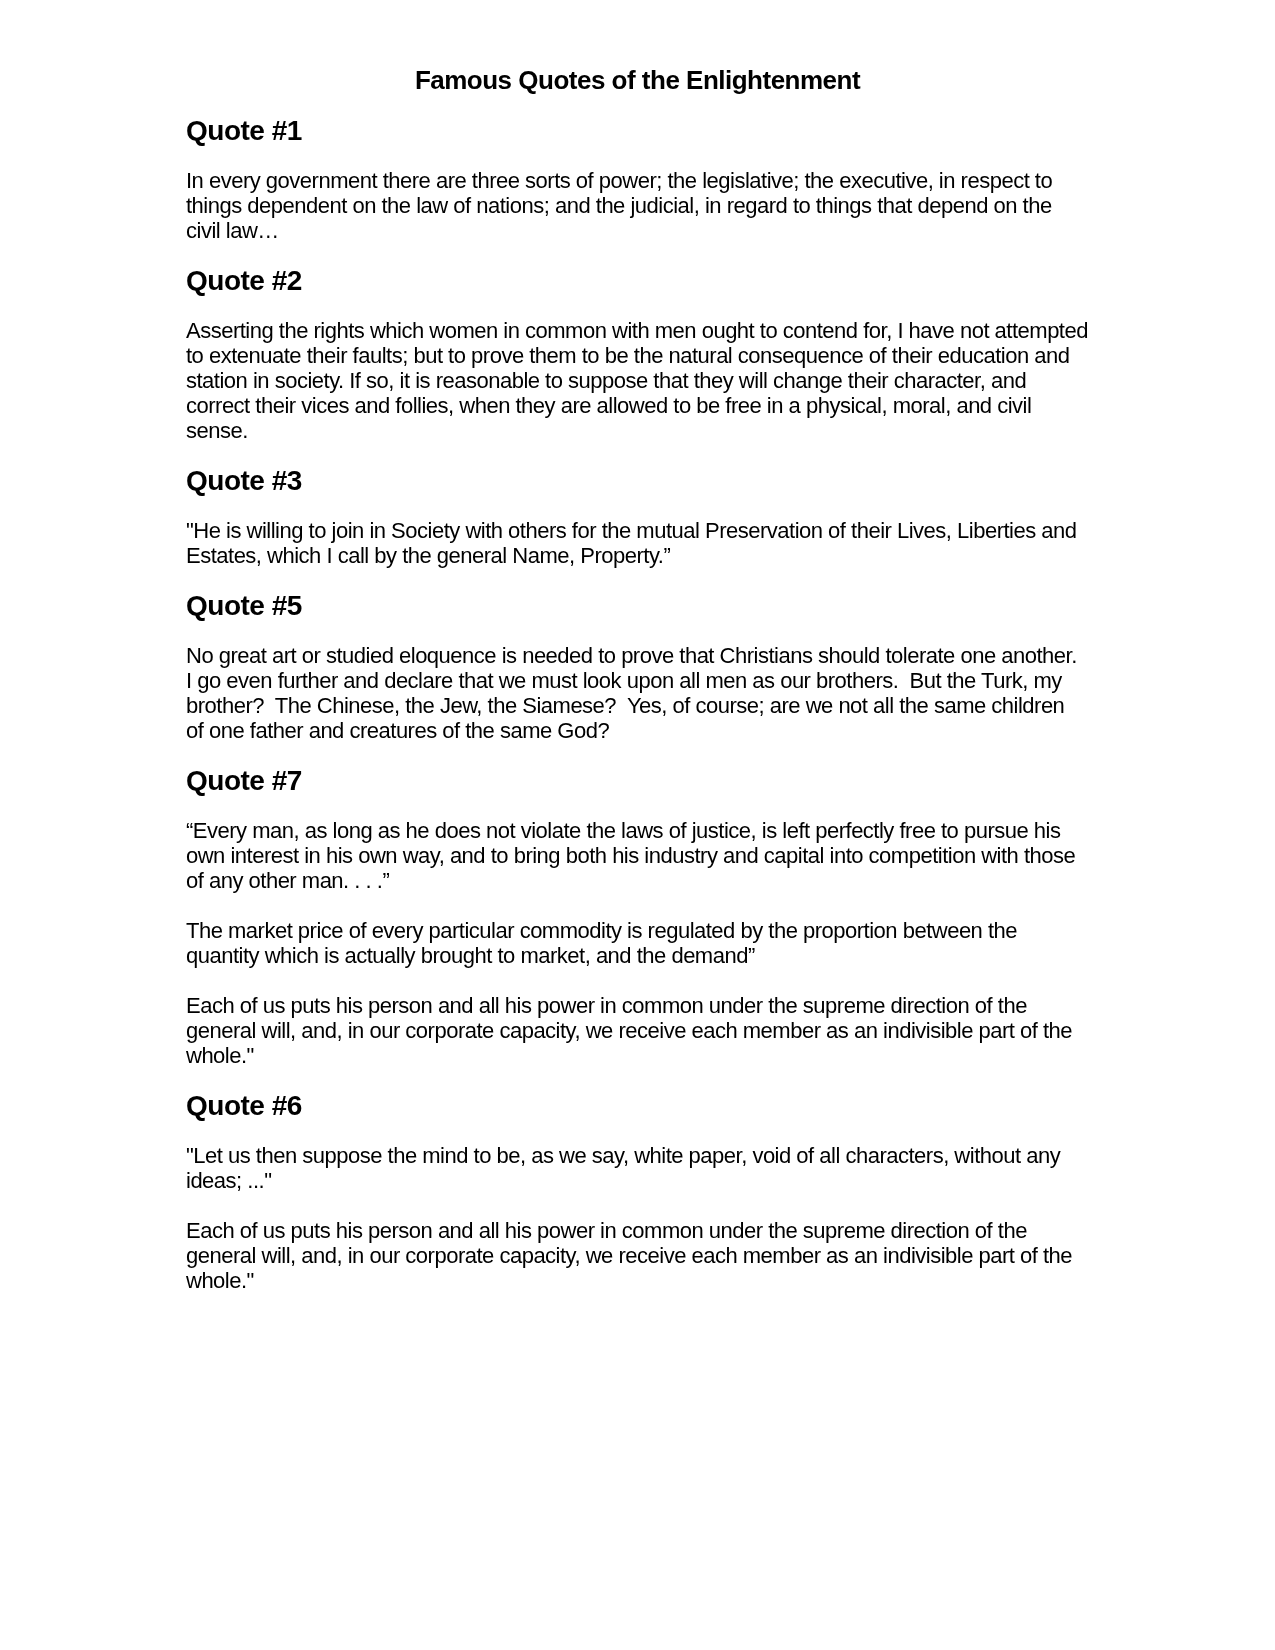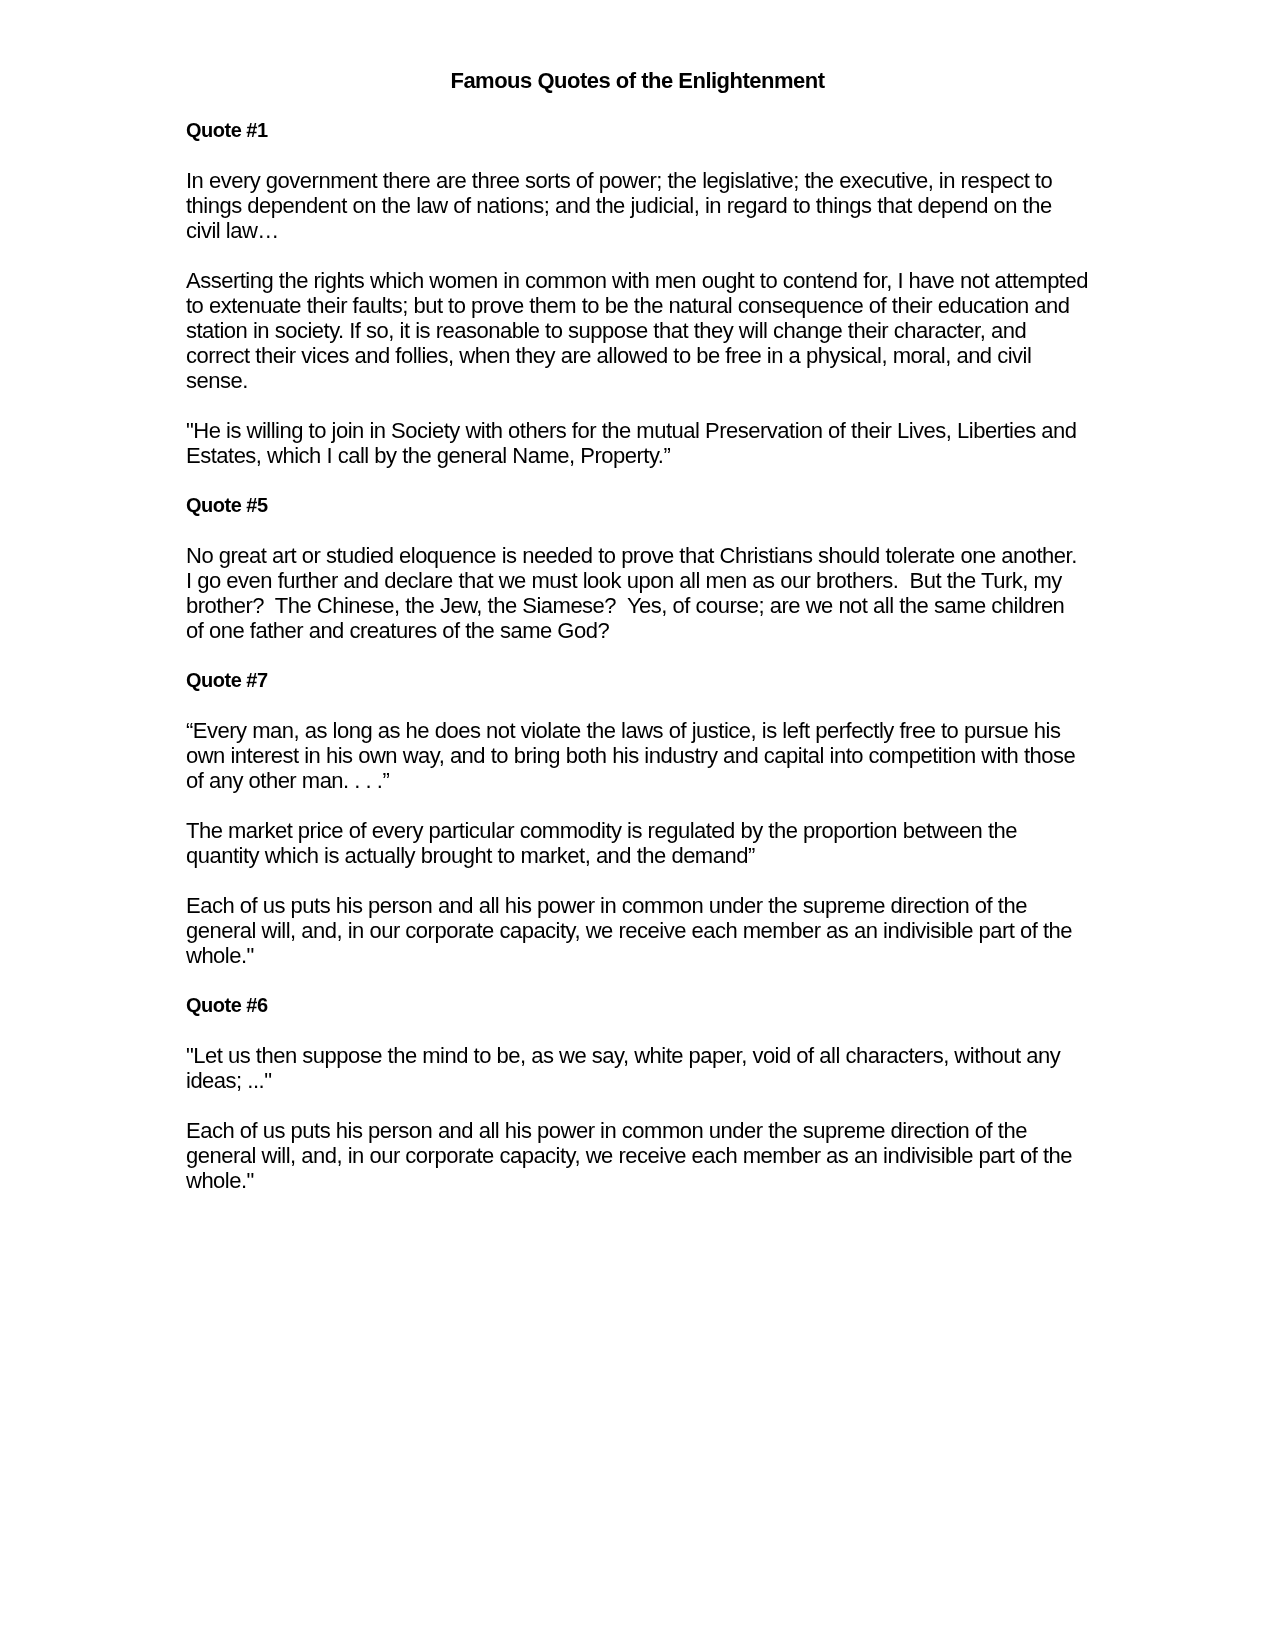--- a/index.html
+++ b/index.html
@@ -18,31 +18,31 @@
     font-size: 22px;
     line-height: 25px;
     letter-spacing: -0.5px;
     box-sizing: border-box;
     padding-top: 68px;
     overflow: hidden;
   }
   .doc-title {
     margin: 0 0 25px 0;
     text-align: center;
-    font-size: 22px;
+    font-size: 26px;
     line-height: 25px;
     font-weight: bold;
   }
   .doc-body {
     margin-left: 186px;
     margin-right: 0;
   }
   .quote-heading {
     margin: 0 8px 25px 0;
-    font-size: 20px;
+    font-size: 28px;
     line-height: 25px;
     font-weight: bold;
   }
   .quote-para {
     margin: 0 17px 25px 0;
     white-space: pre-wrap;
   }
 </style>
 </head>
 <body>
@@ -53,28 +53,30 @@
   <div class="doc-body">
 
     <section>
       <h2 class="quote-heading">Quote #1</h2>
       <p class="quote-para">In every government there are three sorts of power; the legislative; the executive, in respect to
 things dependent on the law of nations; and the judicial, in regard to things that depend on the
 civil law…</p>
     </section>
 
     <section>
+      <h2 class="quote-heading">Quote #2</h2>
       <p class="quote-para">Asserting the rights which women in common with men ought to contend for, I have not attempted
 to extenuate their faults; but to prove them to be the natural consequence of their education and
 station in society. If so, it is reasonable to suppose that they will change their character, and
 correct their vices and follies, when they are allowed to be free in a physical, moral, and civil
 sense.</p>
     </section>
 
     <section>
+      <h2 class="quote-heading">Quote #3</h2>
       <p class="quote-para">"He is willing to join in Society with others for the mutual Preservation of their Lives, Liberties and
 Estates, which I call by the general Name, Property.”</p>
     </section>
 
     <section>
       <h2 class="quote-heading">Quote #5</h2>
       <p class="quote-para">No great art or studied eloquence is needed to prove that Christians should tolerate one another.
 I go even further and declare that we must look upon all men as our brothers.  But the Turk, my
 brother?  The Chinese, the Jew, the Siamese?  Yes, of course; are we not all the same children
 of one father and creatures of the same God?</p>

